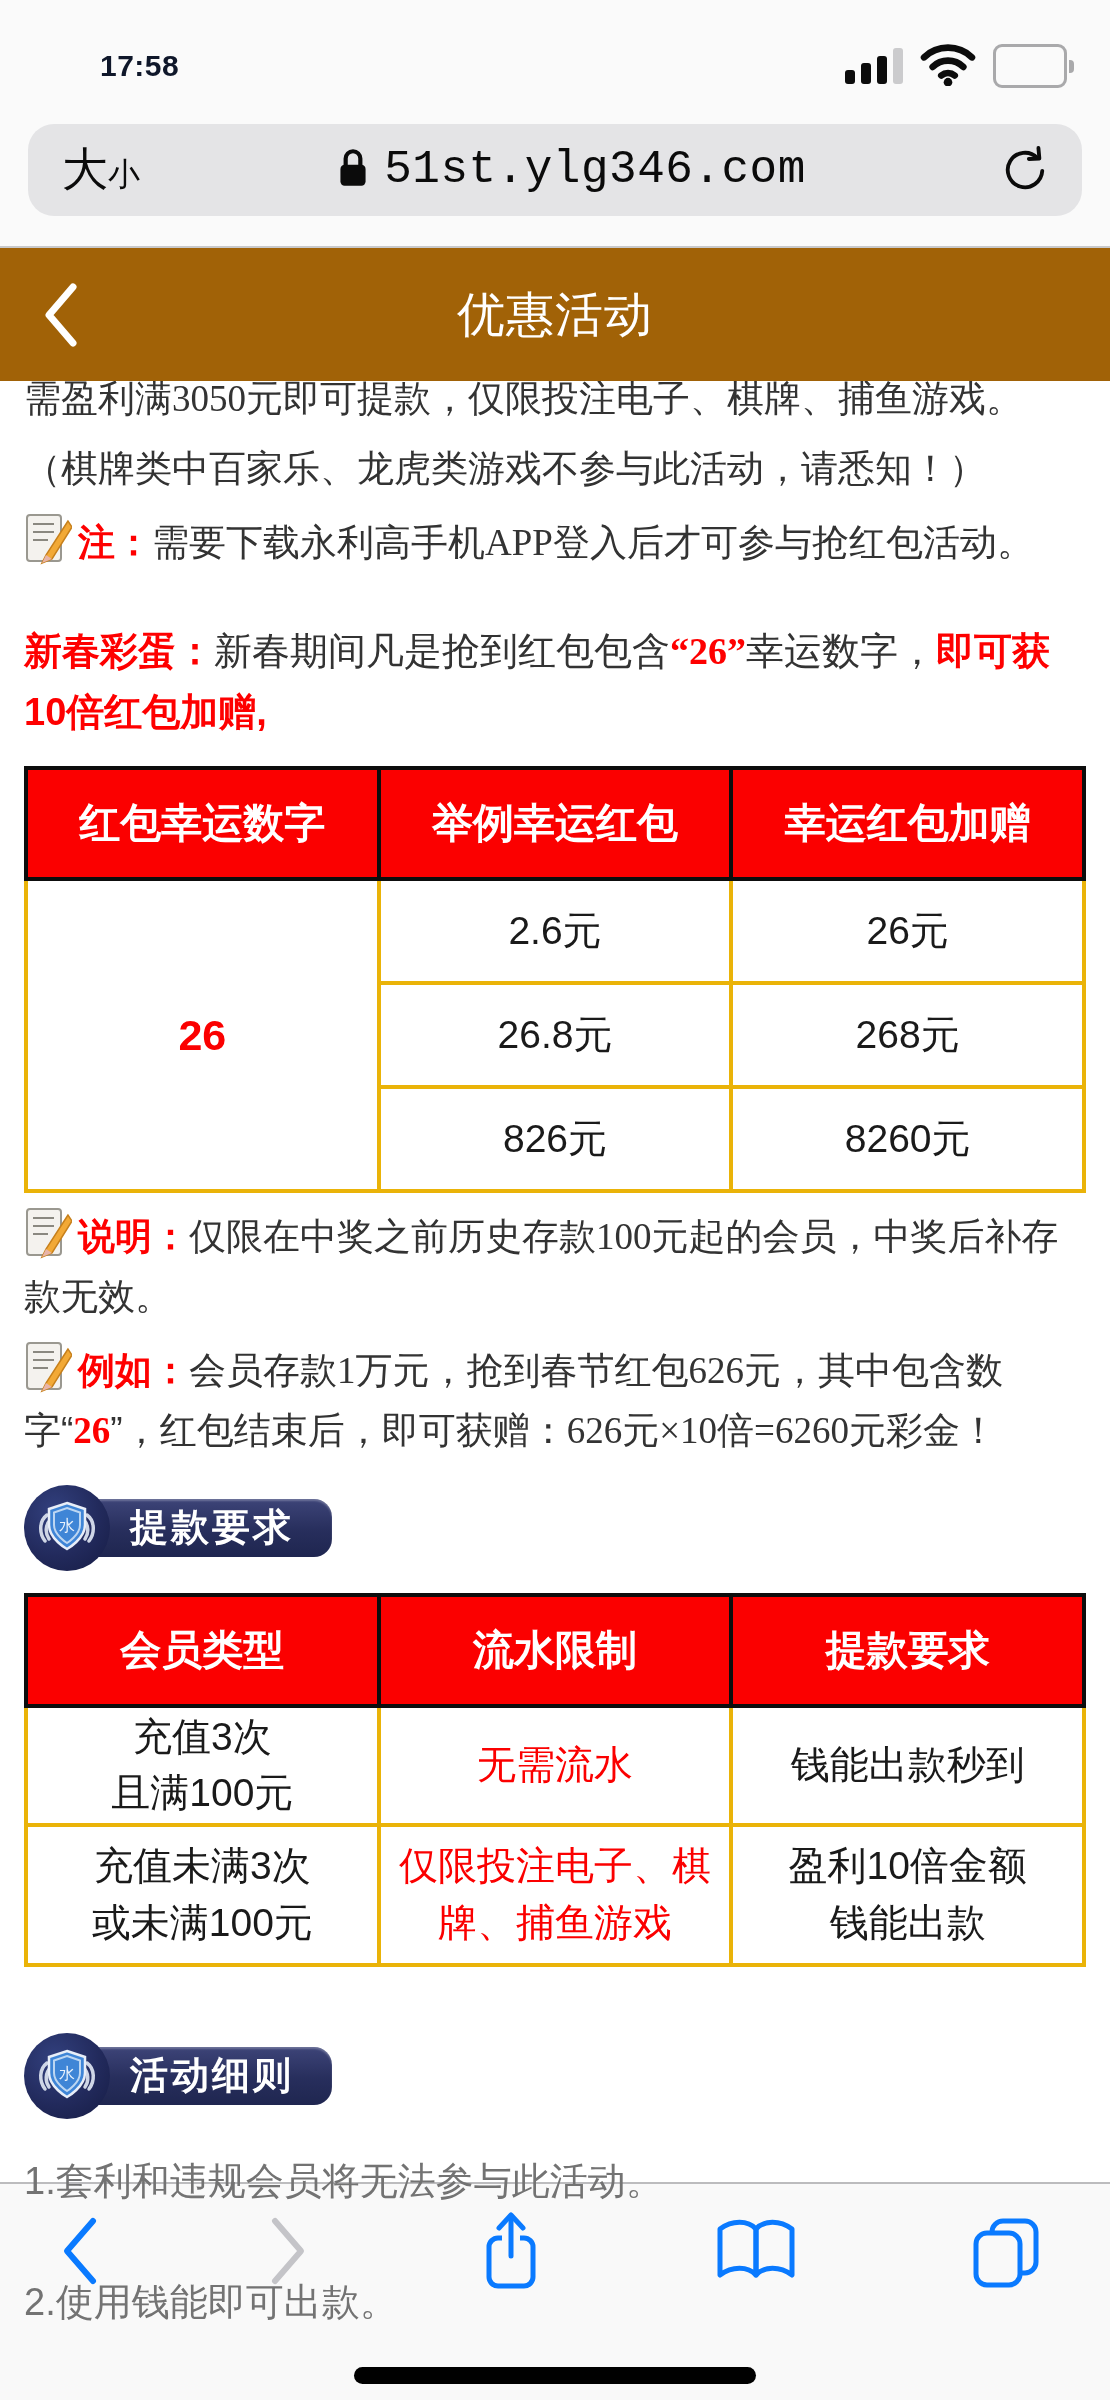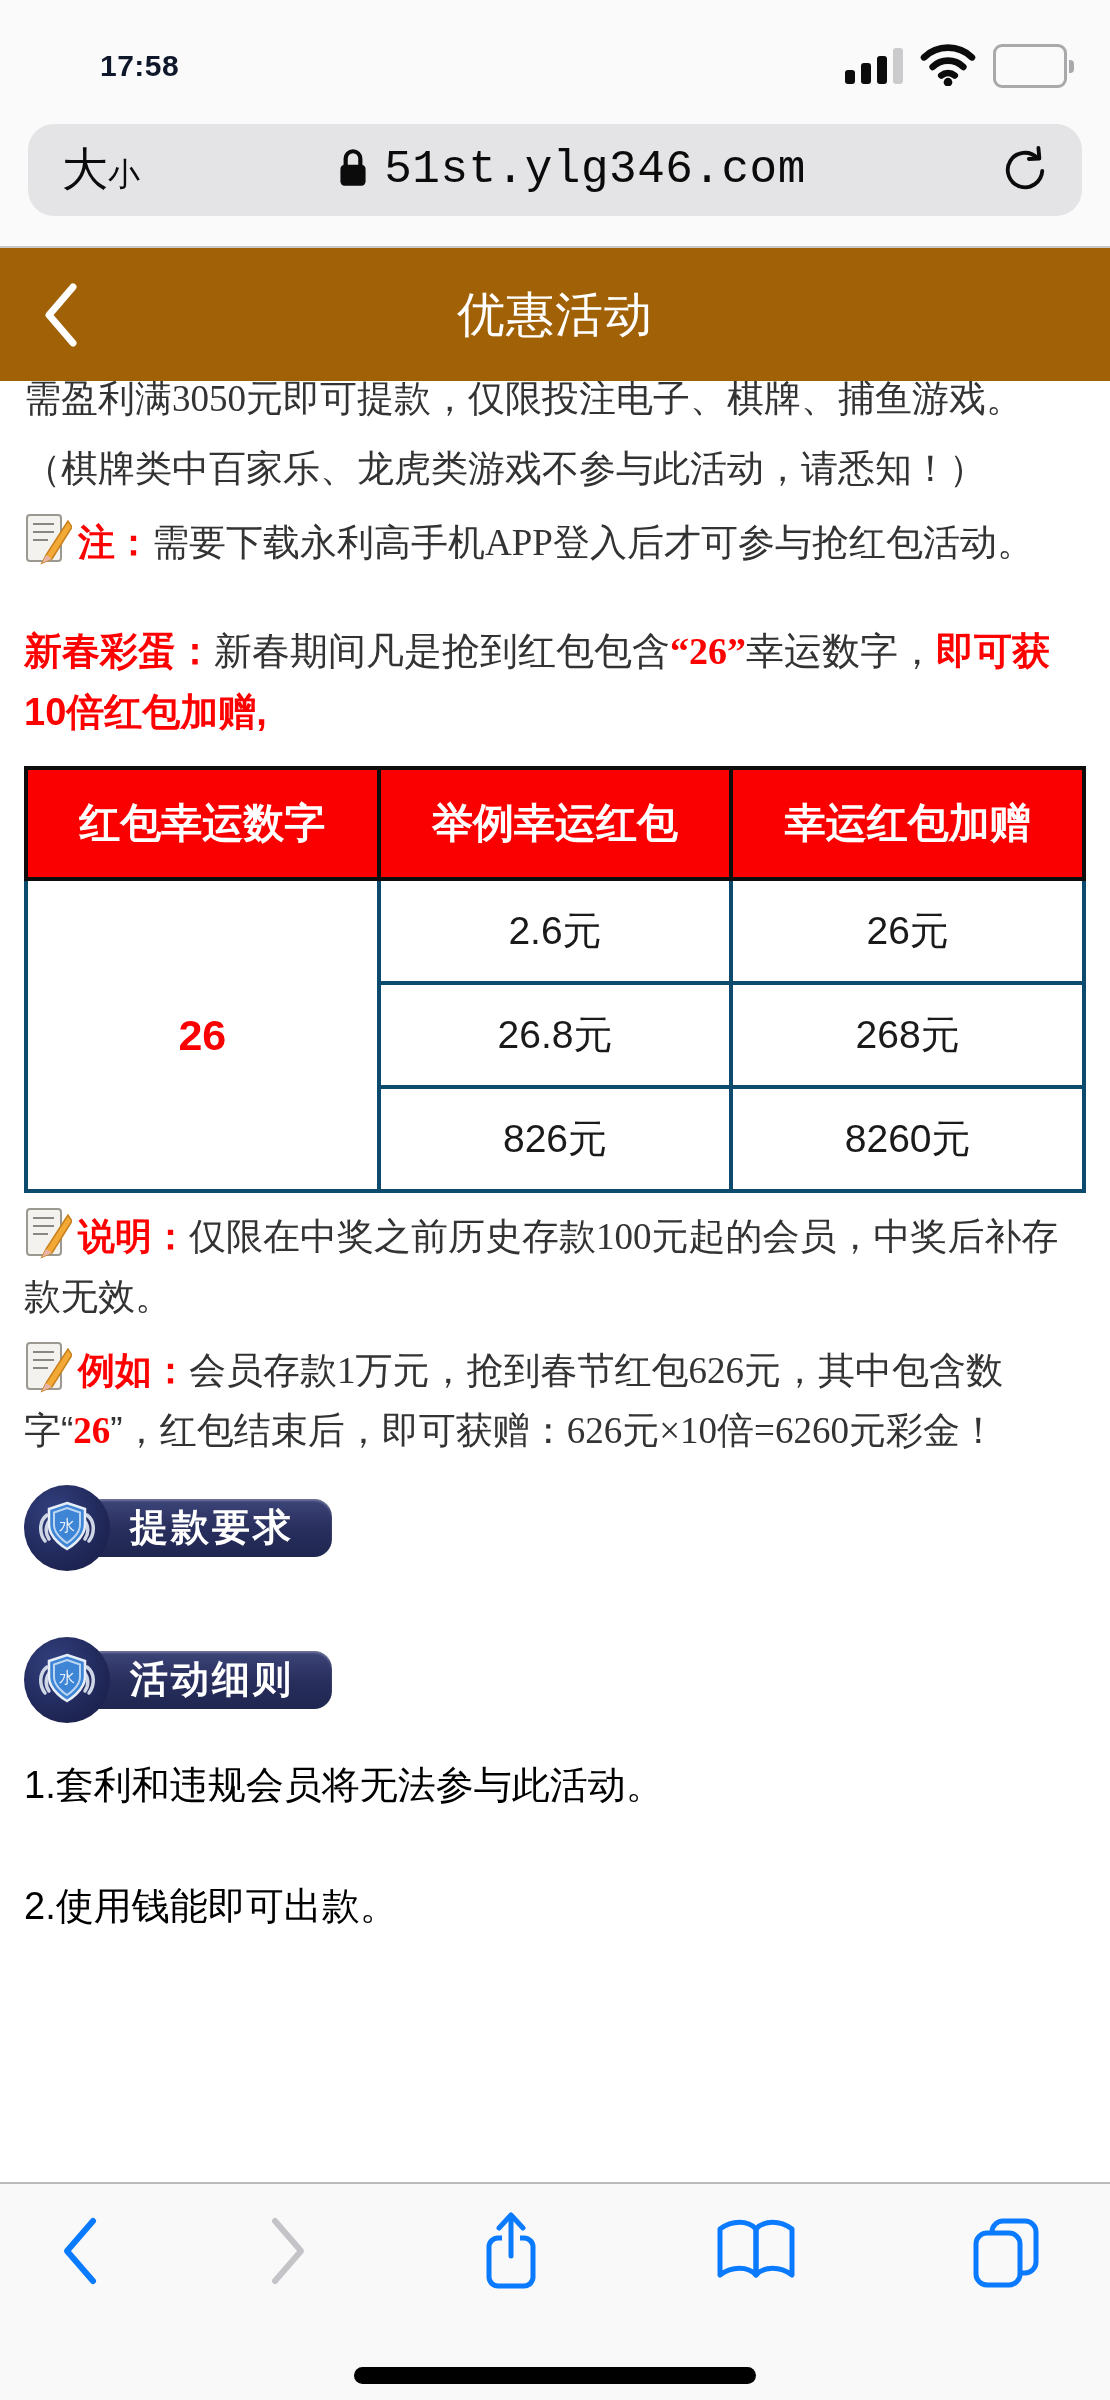--- a/index.html
+++ b/index.html
@@ -48,41 +48,41 @@
   .seg-b{color:#333;}
   .seg-rb{color:#fe0000;font-weight:700;}
   .seg-rsb{color:#fe0000;font-weight:700;font-family:"Liberation Serif",serif;}
   .seg-srf{font-family:"Liberation Serif",serif;}
   .memo-ico{display:inline-block;width:48px;height:52px;vertical-align:-10px;margin-right:6px;}
   
   table{width:100%;border-collapse:collapse;table-layout:fixed;}
   .tbl{margin-top:22px;}
   th{background:#fb0000;color:#fff;font-size:41px;font-weight:700;
     border:4px solid #0d0d0d;padding:26px 0;}
-  td{border:4px solid #0c4a6e;text-align:center;font-size:39px;color:#1a1a1a;
+  td{border:4px solid #eab308;text-align:center;font-size:39px;color:#1a1a1a;
     white-space:pre-line;line-height:1.45;}
   .tbl1 td{height:98px;}
   .lucky-cell{color:#fb0000;font-weight:700;font-size:43px;}
   .tbl2{margin-top:22px;}
   .tbl2 .r1 td{height:110px;}
   .tbl2 .r2 td{height:134px;}
   .red-cell{color:#fb0000;}
   
   .badge{display:flex;align-items:center;margin-top:24px;height:86px;}
   .badge2{margin-top:66px;}
   .badge-circle{width:86px;height:86px;border-radius:50%;flex:0 0 86px;
     background:radial-gradient(circle at 35% 30%,#32407e 0%,#222a5c 55%,#161c44 100%);
     display:flex;align-items:center;justify-content:center;position:relative;z-index:2;}
   .badge-pill{margin-left:-34px;height:58px;border-radius:18px;
     background:linear-gradient(#3d4478,#272e5c 55%,#1f2650);
     color:#fff;font-size:38px;font-weight:700;letter-spacing:3px;
     display:flex;align-items:center;padding:0 38px 0 54px;box-shadow:inset 0 2px 2px rgba(255,255,255,.25);}
   
   .rules{margin-top:34px;}
-  .rule-item{font-size:38px;color:#000000;margin:0 0 64px 0;line-height:1.5;}
+  .rule-item{font-size:38px;color:#737373;margin:0 0 64px 0;line-height:1.5;}
   
   .toolbar{position:absolute;left:0;bottom:0;width:1110px;height:218px;
     background:#f9f9f9;border-top:2px solid #bcbcbe;box-sizing:border-box;}
   .tool-row{display:flex;justify-content:space-between;align-items:center;padding:24px 66px 0 58px;}
   .tool-btn{display:flex;align-items:center;justify-content:center;}
   .home-indicator{position:absolute;left:50%;bottom:16px;transform:translateX(-50%);
     width:402px;height:17px;border-radius:9px;background:#000;}
 </style>
 </head>
 <body>
@@ -207,20 +207,43 @@
       <svg width="60" height="58" viewBox="0 0 60 58">
         <path d="M10 16 C2 22 2 34 8 42 M14 20 C8 26 8 34 12 40 M50 16 C58 22 58 34 52 42 M46 20 C52 26 52 34 48 40" fill="none" stroke="#cfd6e6" stroke-width="3.5" stroke-linecap="round"></path>
         <path d="M30 4 L48 10 V26 C48 40 30 50 30 50 C30 50 12 40 12 26 V10 Z" fill="#3f85d6" stroke="#e8eef8" stroke-width="2.5"></path>
         <path d="M30 9 L43 13.5 V26 C43 36 30 44 30 44 C30 44 17 36 17 26 V13.5 Z" fill="none" stroke="#bcd6f2" stroke-width="2"></path>
         <text x="30" y="32" text-anchor="middle" font-size="16" fill="#eaf2fc" font-family="Liberation Sans, sans-serif">水</text>
       </svg>
     </span>
     <span class="badge-pill">提款要求</span>
   </div>
 
+  <table class="tbl tbl2">
+    <tbody>
+        <tr>
+      <th>会员类型</th>
+      <th>流水限制</th>
+      <th>提款要求</th>
+    </tr>
+    <tr class="r1">
+      <td>充值3次
+且满100元</td>
+      <td class="red-cell">无需流水</td>
+      <td>钱能出款秒到</td>
+    </tr>
+    <tr class="r2">
+      <td>充值未满3次
+或未满100元</td>
+      <td class="red-cell">仅限投注电子、棋
+牌、捕鱼游戏</td>
+      <td>盈利10倍金额
+钱能出款</td>
+    </tr>
+  </tbody>
+    </table>
 
   <div class="badge badge2">
     <span class="badge-circle">
       <svg width="60" height="58" viewBox="0 0 60 58">
         <path d="M10 16 C2 22 2 34 8 42 M14 20 C8 26 8 34 12 40 M50 16 C58 22 58 34 52 42 M46 20 C52 26 52 34 48 40" fill="none" stroke="#cfd6e6" stroke-width="3.5" stroke-linecap="round"></path>
         <path d="M30 4 L48 10 V26 C48 40 30 50 30 50 C30 50 12 40 12 26 V10 Z" fill="#3f85d6" stroke="#e8eef8" stroke-width="2.5"></path>
         <path d="M30 9 L43 13.5 V26 C43 36 30 44 30 44 C30 44 17 36 17 26 V13.5 Z" fill="none" stroke="#bcd6f2" stroke-width="2"></path>
         <text x="30" y="32" text-anchor="middle" font-size="16" fill="#eaf2fc" font-family="Liberation Sans, sans-serif">水</text>
       </svg>
     </span>

